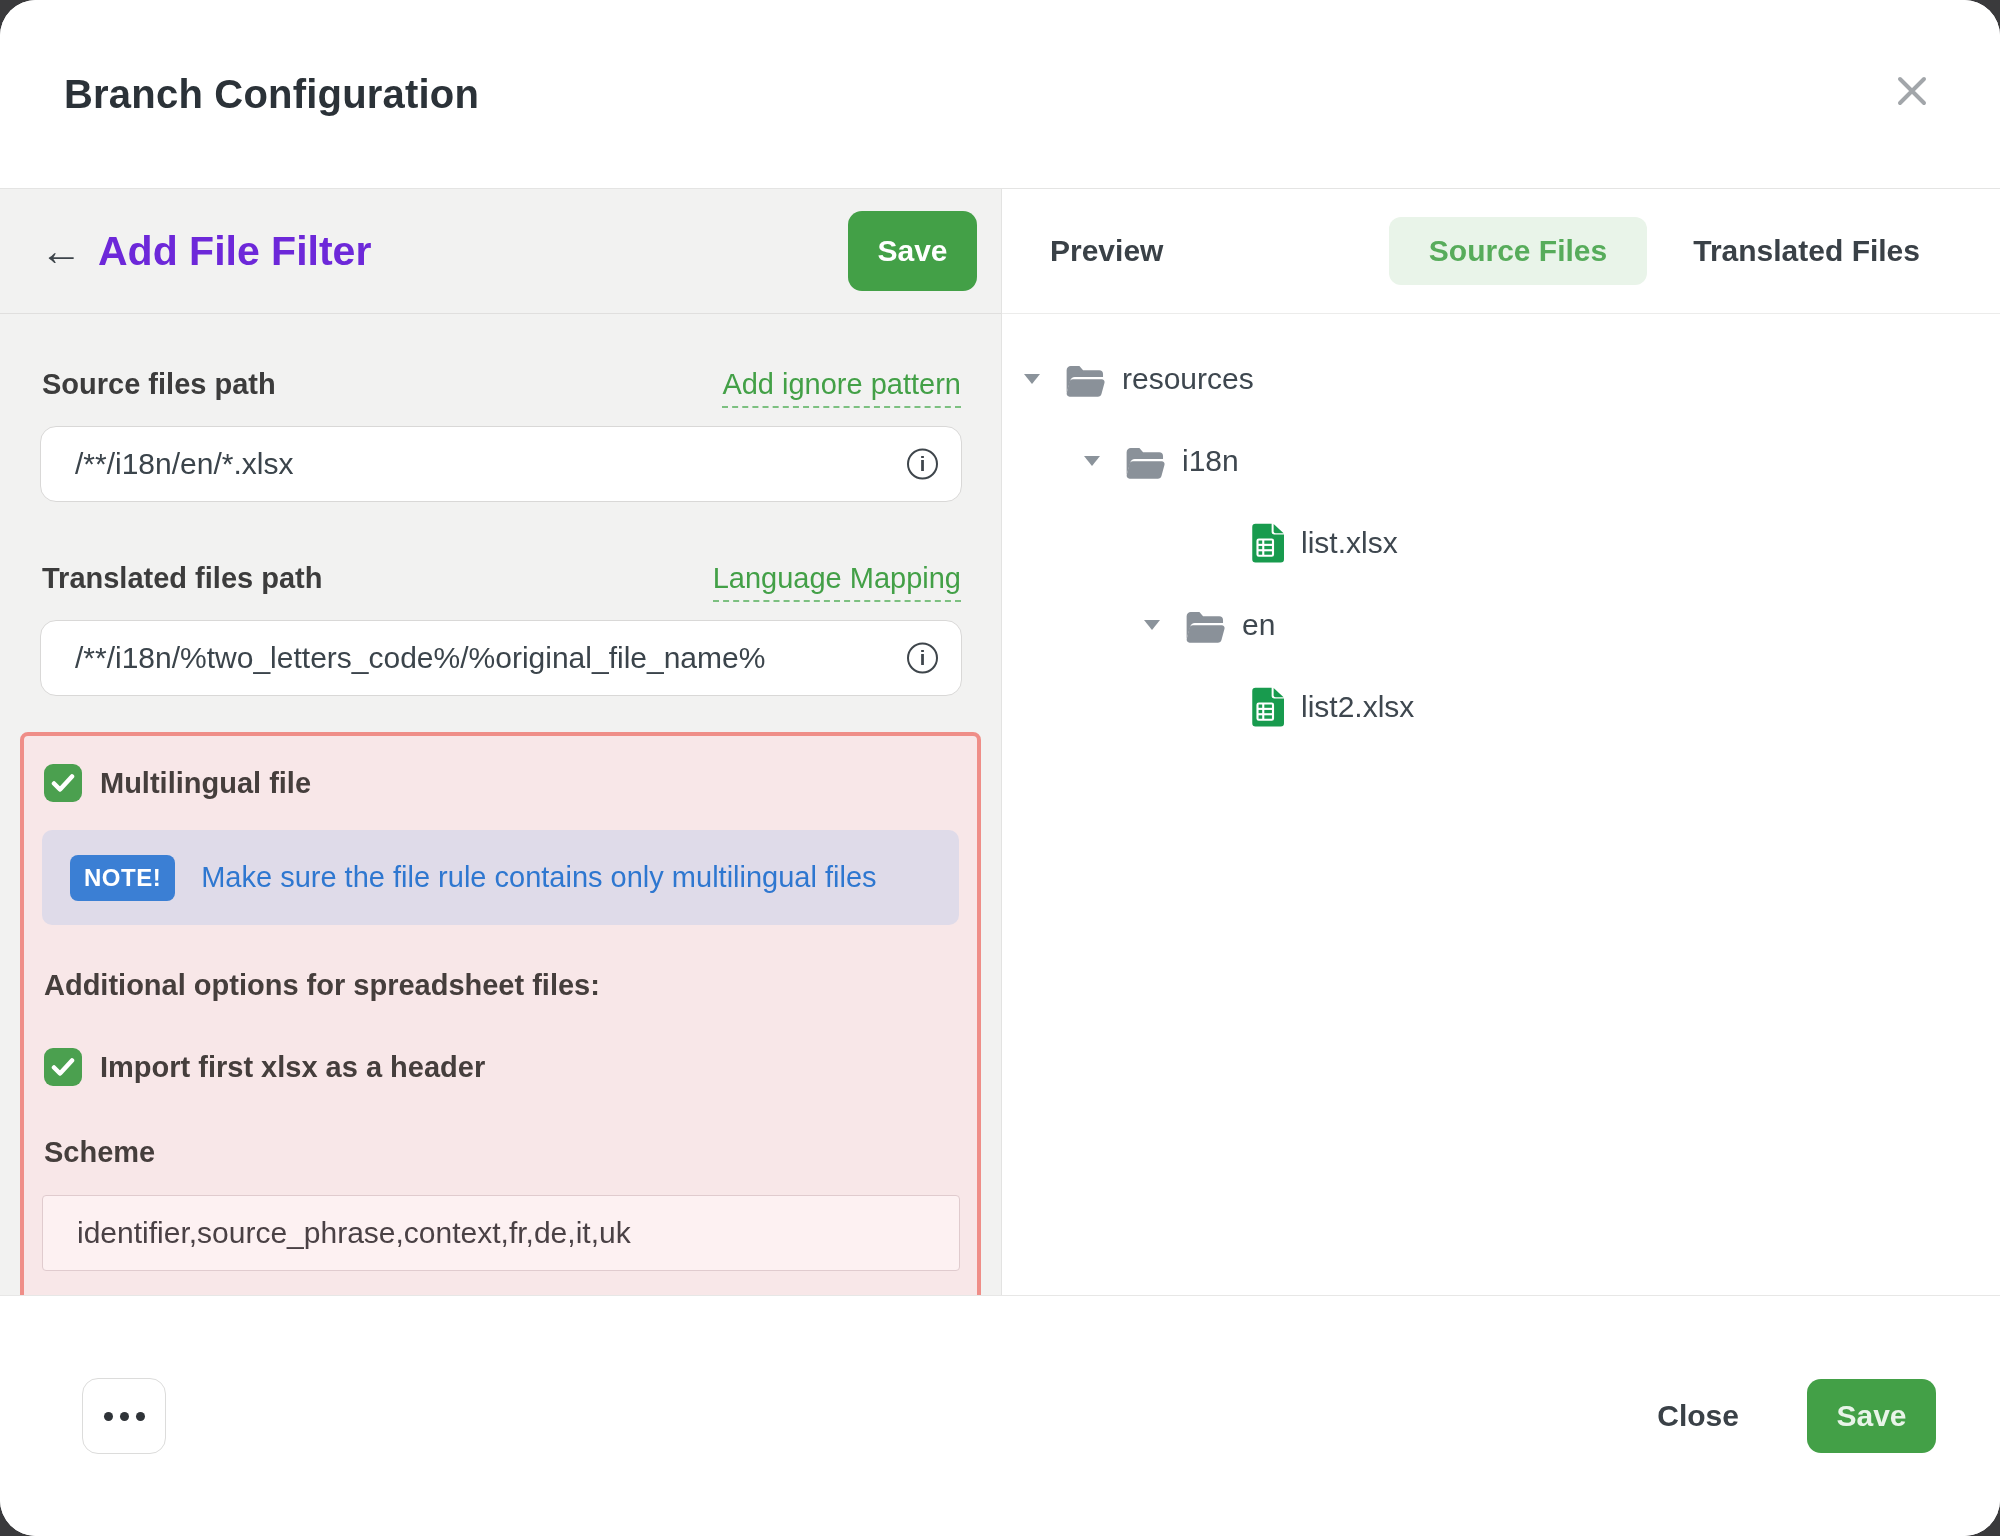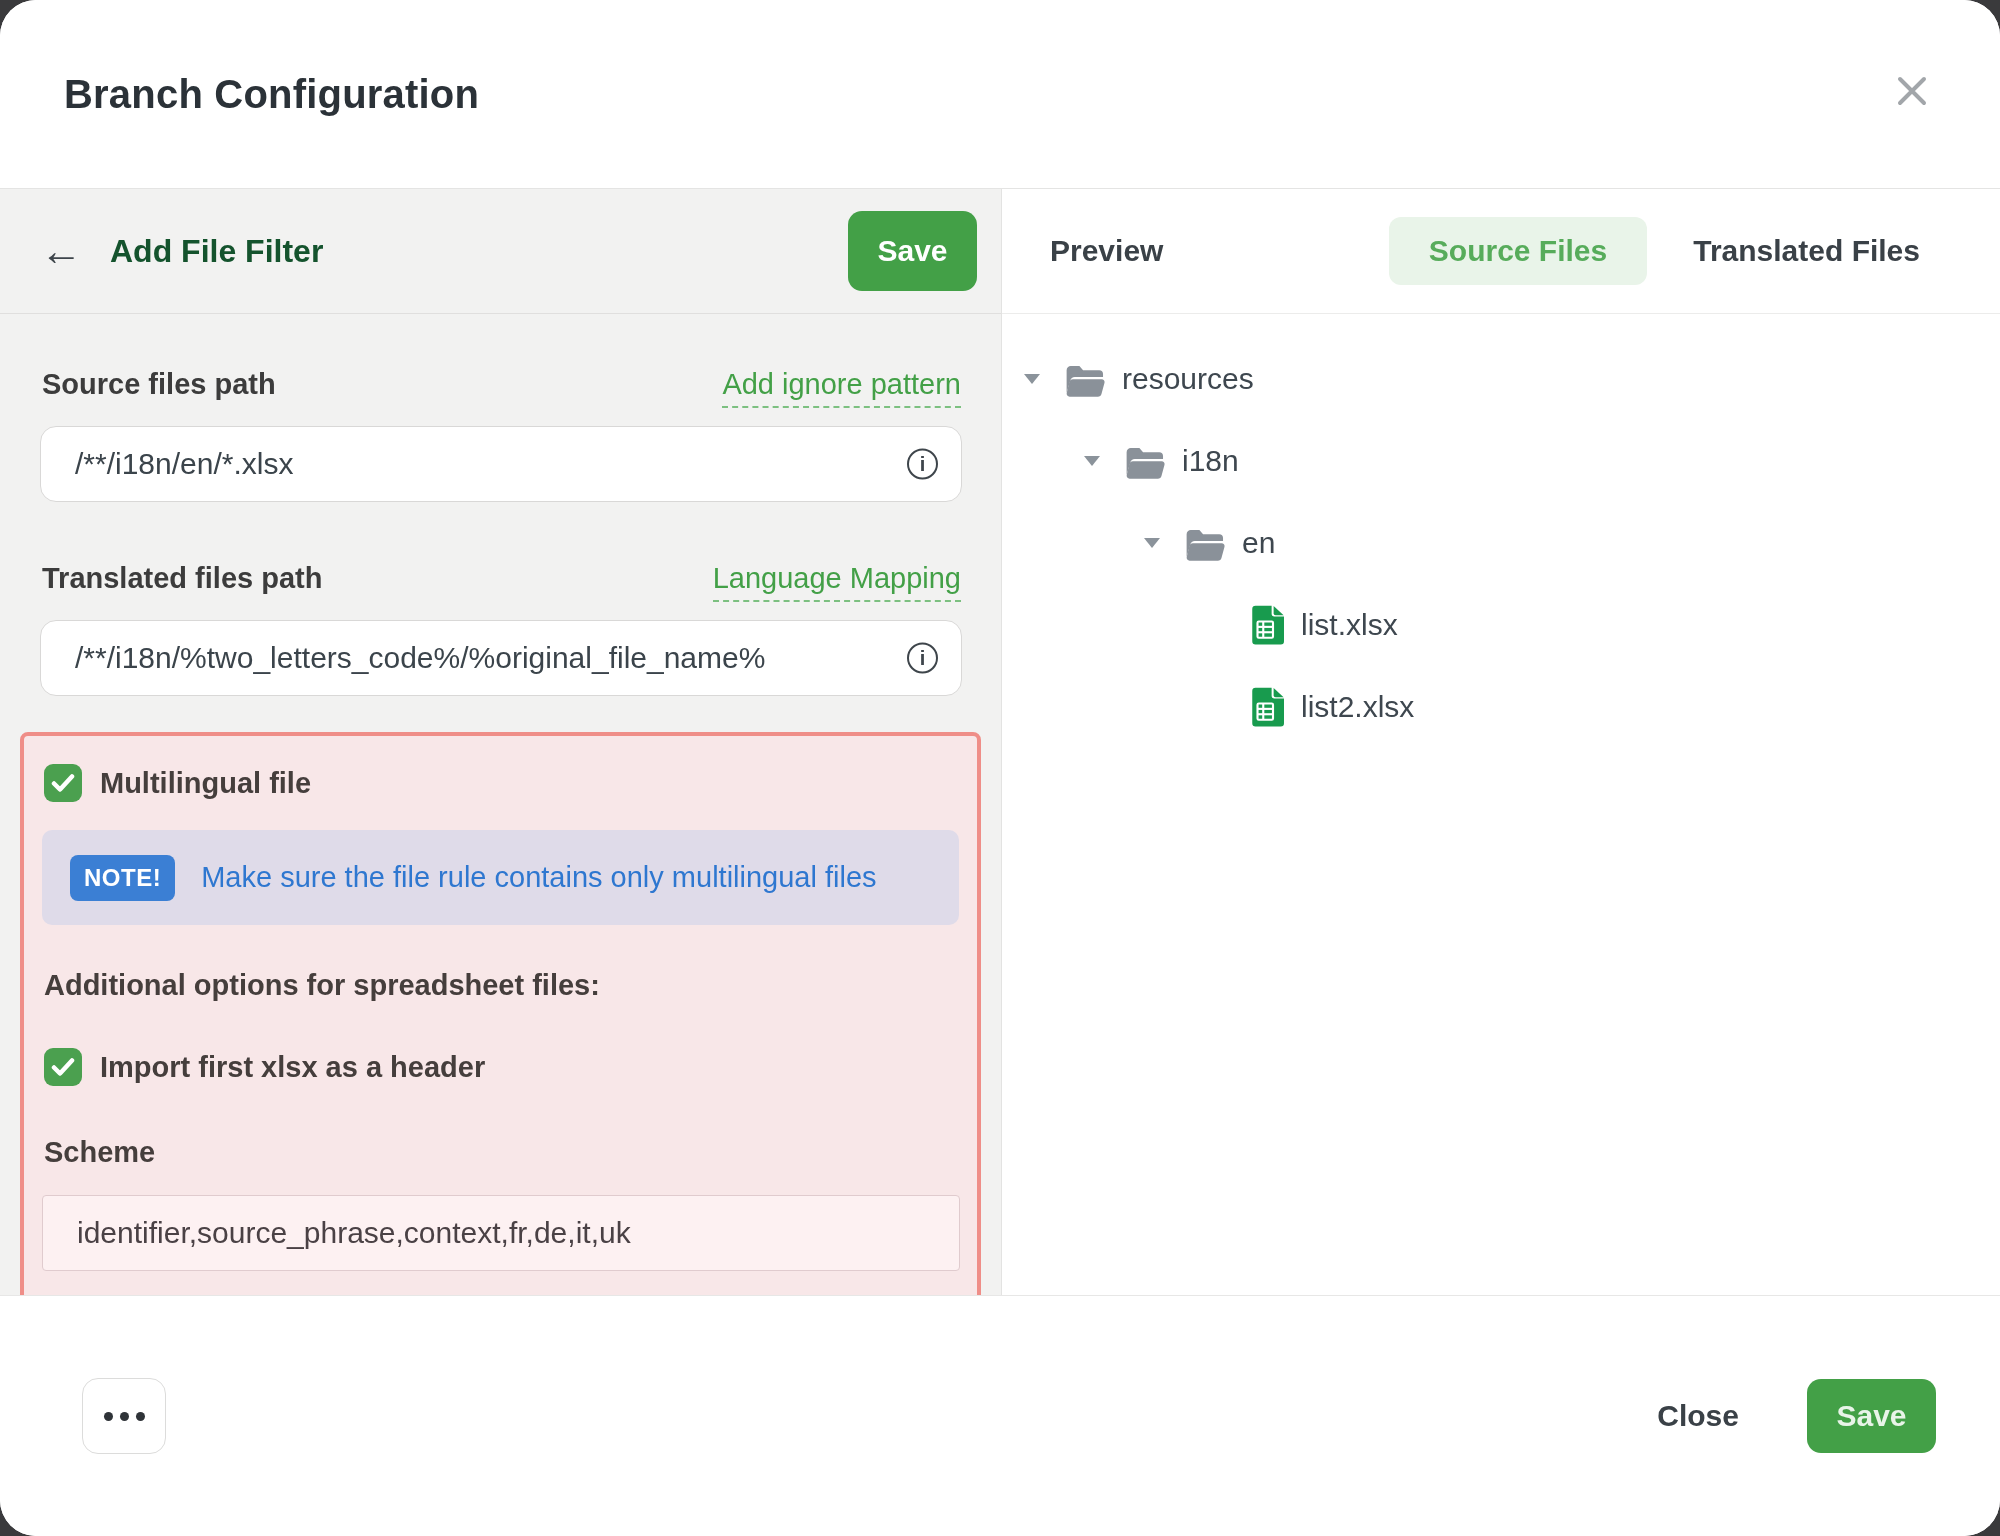--- a/index.html
+++ b/index.html
@@ -19,21 +19,21 @@
   
   .modal-body{display:flex;height:1107px;flex:0 0 1107px;border-top:1px solid #e4e4e3;}
 
   
   .left-panel{width:1002px;flex:0 0 1002px;background:#f2f2f1;border-right:1px solid #e3e3e2;
               display:flex;flex-direction:column;}
   .left-header{height:125px;flex:0 0 125px;display:flex;align-items:center;
                padding:0 24px 0 40px;border-bottom:1px solid #e0dfde;}
   .back-btn{border:none;background:none;cursor:pointer;font-size:42px;color:#3e454b;
             padding:0;width:58px;text-align:left;line-height:1;}
-  .left-header-title{font-size:32px;font-weight:600;color:#14532d;flex:1;margin-left:12px;}
+  .left-header-title{font-size:41px;font-weight:600;color:#6d28d9;flex:1;margin-left:0;}
   .btn-green{background:#43a047;color:#fff;border:none;border-radius:14px;cursor:pointer;
              font-family:"Liberation Sans",sans-serif;font-size:30px;font-weight:600;}
   .save-top{width:129px;height:80px;}
 
   .left-scroll{padding:28px 40px 0 40px;}
 
   .field-row{display:flex;justify-content:space-between;align-items:baseline;
              margin:26px 0 18px 2px;}
   .field-label{font-size:29px;font-weight:600;color:#3c3c3c;}
   .green-link{font-size:29px;color:#43a047;text-decoration:none;cursor:pointer;
@@ -218,45 +218,45 @@
         </div>
 
         <div class="tree-row lvl1">
           <span class="caret"></span>
           <svg class="folder-ic" viewBox="0 0 24 20" fill="#8a9199">
             <use href="#folder-shape"></use>
             </svg>
           <span class="tree-label">i18n</span>
         </div>
 
-        <div class="tree-row lvl2">
-          <span class="caret"></span>
-          <svg class="folder-ic" viewBox="0 0 24 20" fill="#8a9199">
-            <use href="#folder-shape"></use>
-            </svg>
-          <span class="tree-label">en</span>
-        </div>
-
         <div class="tree-row lvl-file">
           <svg class="file-ic" viewBox="0 0 26 32">
             <g style="fill:none">
                 <use href="#xlsx-shape" style="--x:0"></use>
               </g>
             <path d="M2.6 0.5 h12.9 v6.5 a2.2 2.2 0 0 0 2.2 2.2 h7.7 v19.7 a2.6 2.6 0 0 1-2.6 2.6 H2.6 a2.6 2.6 0 0 1-2.6-2.6 V3.1 a2.6 2.6 0 0 1 2.6-2.6 z" fill="#189b4e"></path>
             <path d="M17.1 0.7 l8 7.4 h-6.4 a1.6 1.6 0 0 1-1.6-1.6 z" fill="#189b4e"></path>
             <g stroke="#fff" stroke-width="1.7" fill="none">
               <rect x="4.2" y="13.2" width="12.4" height="13" rx="1"></rect>
               <line x1="4.2" y1="17.5" x2="16.6" y2="17.5"></line>
               <line x1="4.2" y1="21.8" x2="16.6" y2="21.8"></line>
               <line x1="8.8" y1="13.2" x2="8.8" y2="26.2"></line>
             </g>
           </svg>
           <span class="tree-label">list.xlsx</span>
         </div>
 
+        <div class="tree-row lvl2">
+          <span class="caret"></span>
+          <svg class="folder-ic" viewBox="0 0 24 20" fill="#8a9199">
+            <use href="#folder-shape"></use>
+            </svg>
+          <span class="tree-label">en</span>
+        </div>
+
         <div class="tree-row lvl-file">
           <svg class="file-ic" viewBox="0 0 26 32">
             <path d="M2.6 0.5 h12.9 v6.5 a2.2 2.2 0 0 0 2.2 2.2 h7.7 v19.7 a2.6 2.6 0 0 1-2.6 2.6 H2.6 a2.6 2.6 0 0 1-2.6-2.6 V3.1 a2.6 2.6 0 0 1 2.6-2.6 z" fill="#189b4e"></path>
             <path d="M17.1 0.7 l8 7.4 h-6.4 a1.6 1.6 0 0 1-1.6-1.6 z" fill="#189b4e"></path>
             <g stroke="#fff" stroke-width="1.7" fill="none">
               <rect x="4.2" y="13.2" width="12.4" height="13" rx="1"></rect>
               <line x1="4.2" y1="17.5" x2="16.6" y2="17.5"></line>
               <line x1="4.2" y1="21.8" x2="16.6" y2="21.8"></line>
               <line x1="8.8" y1="13.2" x2="8.8" y2="26.2"></line>
             </g>

